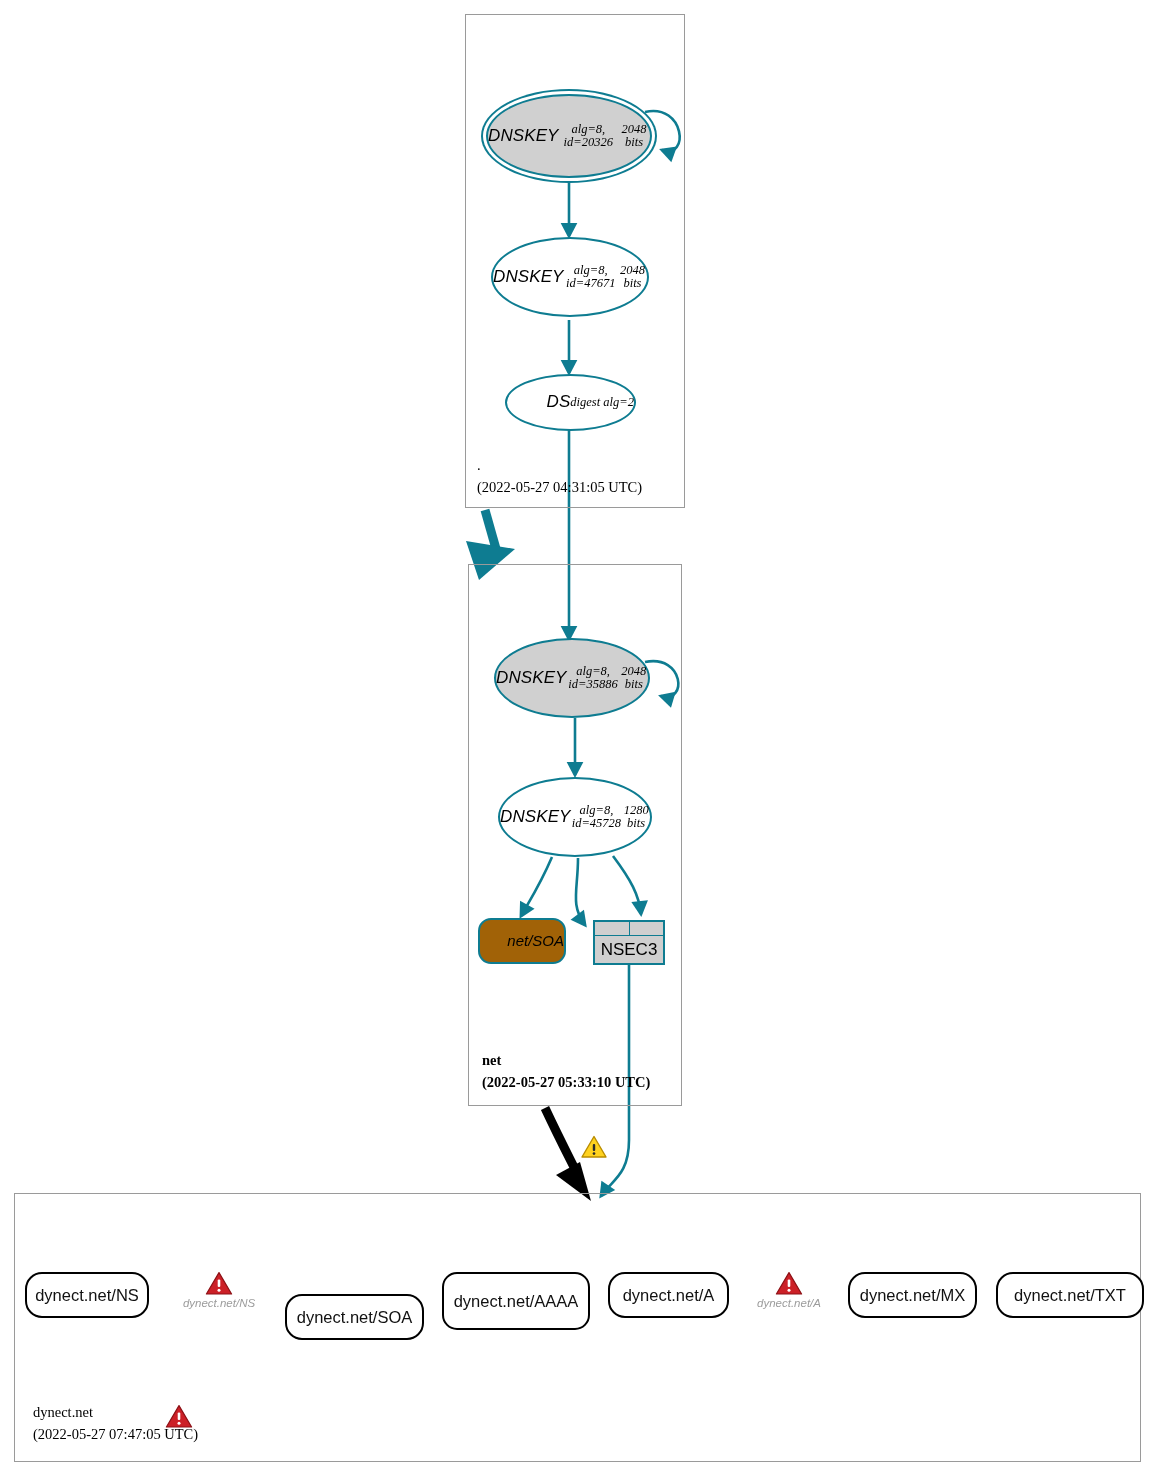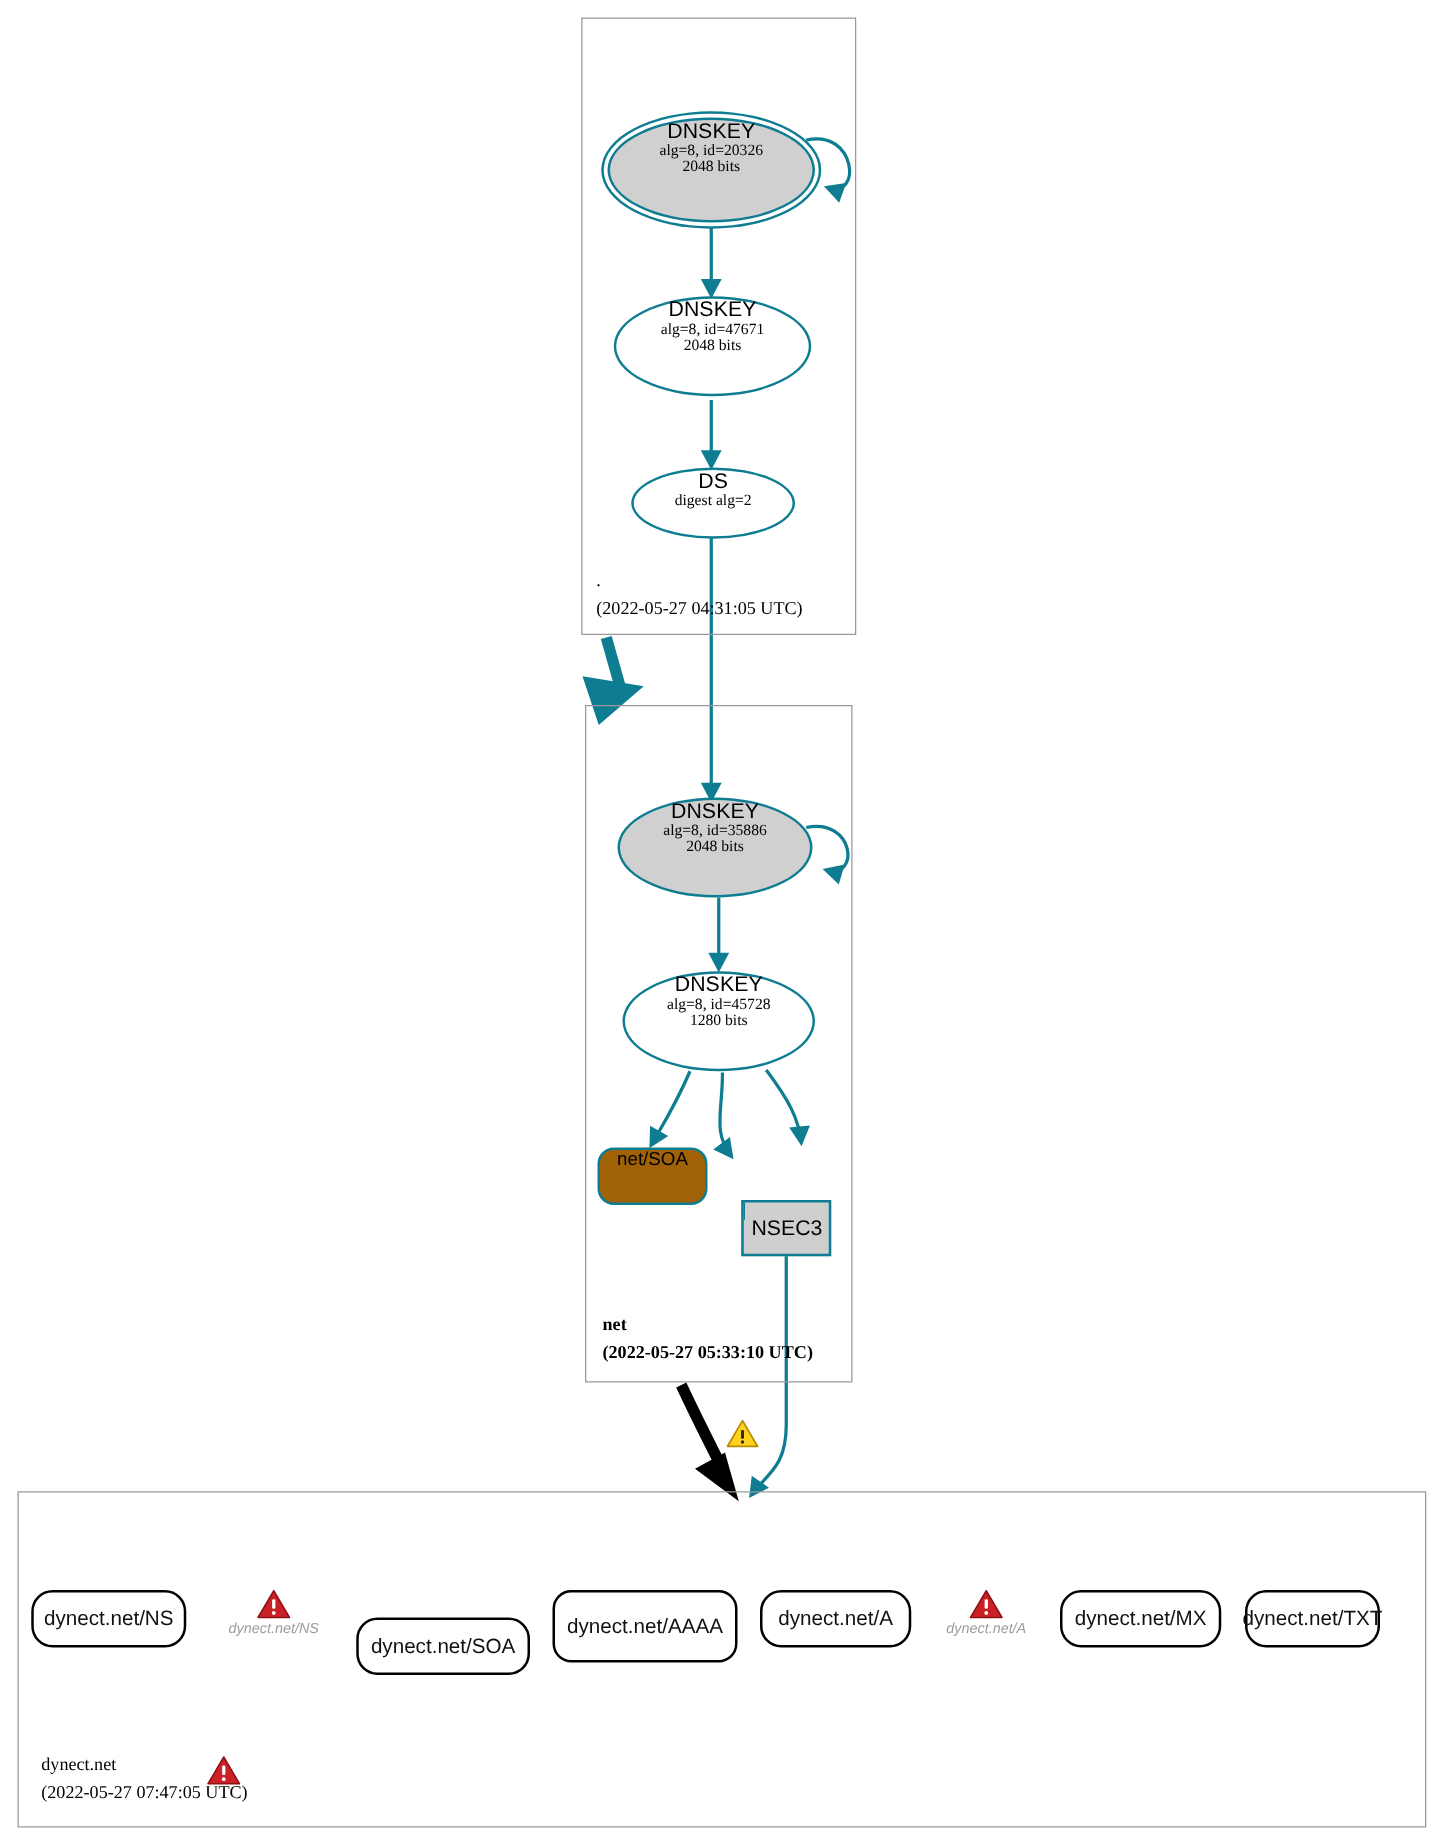--- a/index.html
+++ b/index.html
@@ -4,35 +4,35 @@
 <style>
   html,body{margin:0;padding:0;background:#ffffff;}
   body{width:1156px;height:1477px;position:relative;
        font-family:"Liberation Serif",serif;color:#000;}
   #stage{position:absolute;left:0;top:0;width:1156px;height:1477px;overflow:hidden;}
   svg.layer{position:absolute;left:0;top:0;width:1156px;height:1477px;}
 
   .zonebox{position:absolute;border:1px solid #9a9a9a;background:transparent;box-sizing:border-box;}
 
   .node{position:absolute;box-sizing:border-box;display:flex;
-        flex-direction:column;align-items:center;justify-content:flex-start;
-        text-align:center;line-height:1.06;}
+        flex-direction:row;align-items:center;justify-content:flex-end;
+        text-align:center;line-height:1.06;font-style:italic;}
 
   .ell{border:2px solid #0e7c91;border-radius:50%;background:#ffffff;}
   .ell.gray{background:#d0d0d0;}
   .ell.dbl{box-shadow:0 0 0 3px #ffffff,0 0 0 5px #0e7c91;}
 
   .n-title{font-family:"Liberation Sans",sans-serif;font-size:17px;letter-spacing:.1px;}
   .n-sub{font-family:"Liberation Serif",serif;font-size:12.5px;}
 
   .rrbox{border:2px solid #0e7c91;border-radius:13px;background:#a16207;
          font-family:"Liberation Sans",sans-serif;font-size:15px;}
 
   .nsec3{position:absolute;border:2px solid #0e7c91;background:#cfcfcf;box-sizing:border-box;
-         display:flex;margin-top:40px;}
+         display:flex;flex-direction:column;}
   .nsec3 .top{height:13px;display:flex;border-bottom:1px solid #0e7c91;}
   .nsec3 .top .c{flex:1;}
   .nsec3 .top .c+.c{border-left:1px solid #0e7c91;}
   .nsec3 .lab{flex:1;display:flex;align-items:center;justify-content:center;
               font-family:"Liberation Sans",sans-serif;font-size:17px;color:#000;}
 
   .leafnode{position:absolute;box-sizing:border-box;border:2.5px solid #000;
             border-radius:17px;background:#fff;
             display:flex;align-items:center;justify-content:center;
             font-family:"Liberation Sans",sans-serif;font-size:16.5px;color:#111;}
@@ -184,21 +184,21 @@
       <rect x="12.7" y="8.4" width="2.6" height="7.6" rx="1.1" fill="#ffffff"></rect>
       <circle cx="14" cy="19.3" r="1.5" fill="#ffffff"></circle>
     </svg>
     <span class="cap">dynect.net/A</span>
   </div>
 
   <div class="leafnode" style="left:848px;top:1272px;width:129px;height:46px;">
     <span>dynect.net/MX</span>
   </div>
 
-  <div class="leafnode" style="left:996px;top:1272px;width:108px;height:46px;">
+  <div class="leafnode" style="left:996px;top:1272px;width:148px;height:46px;">
     <span>dynect.net/TXT</span>
   </div>
 
   <div class="zlabel" style="left:33px;top:1402px;">
     <span class="zname">dynect.net</span>
     <span class="zts">(2022-05-27 07:47:05 UTC)</span>
   </div>
 
   <div class="warnwrap" style="left:165px;top:1404px;width:28px;height:25px;">
     <svg width="28" height="25" viewBox="0 0 28 25">

